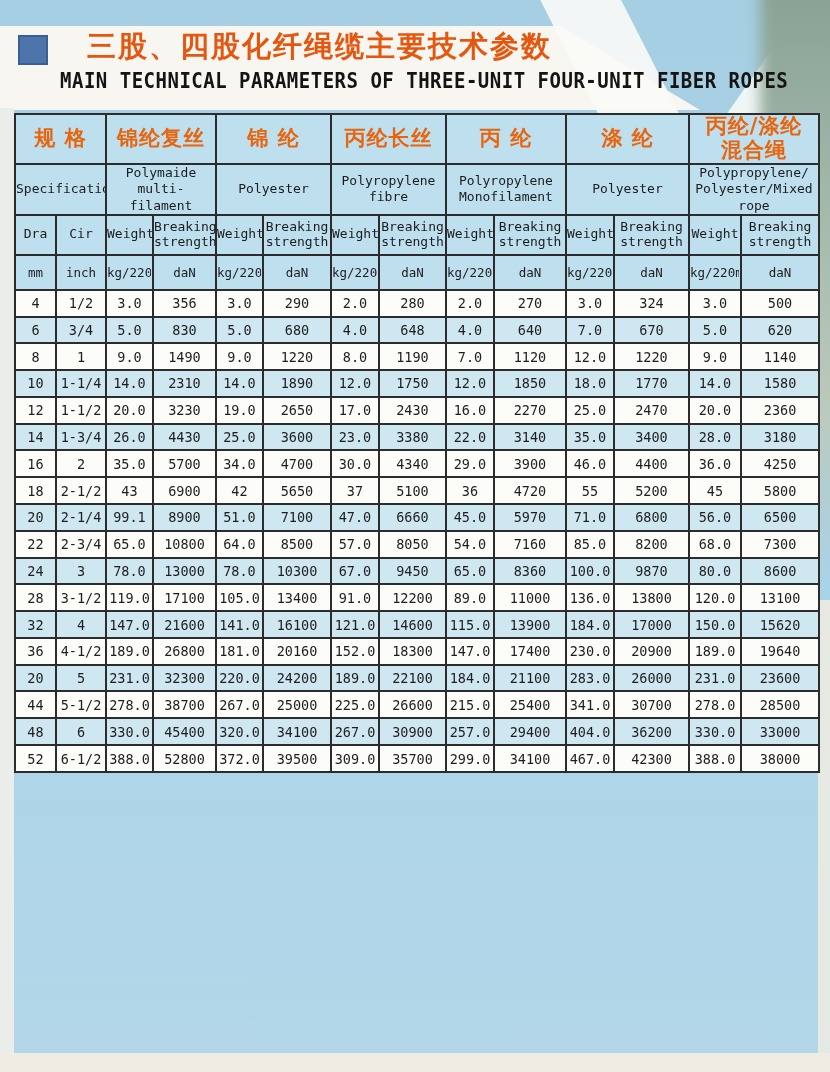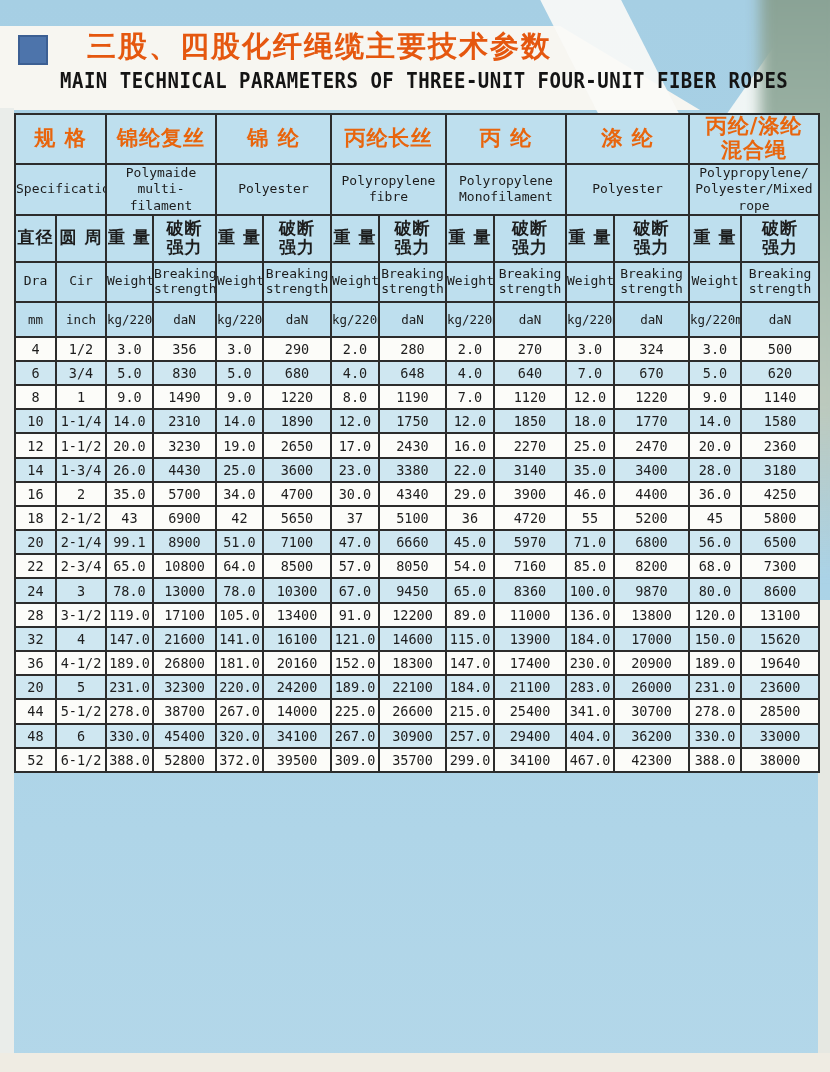--- a/index.html
+++ b/index.html
@@ -38,21 +38,21 @@
   tr.h1{height:50px;}
   tr.h1 th{border:2.5px solid #d1722c;color:#e8650d;font-weight:bold;
         font-size:21px;line-height:1.12;letter-spacing:1px;}
   tr.h2{height:50px;}
   tr.h2 th{font-family:"DejaVu Sans Mono",monospace;font-size:13px;line-height:1.25;}
   tr.h3{height:47px;}
   tr.h3 th{font-size:17px;font-weight:bold;line-height:1.15;letter-spacing:1px;}
   tr.h4{height:40px;padding-left:13px;}
   tr.h4 th{font-family:"DejaVu Sans Mono",monospace;font-size:13px;line-height:1.15;}
   tr.h5{height:35px;}
-  tr.h5 th{font-family:"DejaVu Sans Mono",monospace;font-size:12.5px;}
+  tr.h5 th{font-family:"DejaVu Sans Mono",monospace;font-size:12.5px;border-radius:7px;}
   tbody td{font-family:"DejaVu Sans Mono",monospace;font-size:13.5px;background:#fcfcf9;color:#1e1e1e;}
   tbody tr.shaded td{background:#cfe7f1;}
 </style>
 </head>
 <body>
 
 <div id="page">
   <div class="band-title"></div>
   <div class="stripe-a"></div>
   <div class="stripe-b"></div>
@@ -100,42 +100,20 @@
           <th colspan="2">Polyester</th>
           <th colspan="2">Polyropylene
 fibre</th>
           <th colspan="2">Polyropylene
 Monofilament</th>
           <th colspan="2">Polyester</th>
           <th colspan="2">Polypropylene/
 Polyester/Mixed
 rope</th>
         </tr>
-      <tr class="h3" id="hr3">
-        <th>直径</th>
-        <th>圆 周</th>
-      <th>重 量</th>
-          <th>破断
-强力</th>
-          <th>重 量</th>
-          <th>破断
-强力</th>
-          <th>重 量</th>
-          <th>破断
-强力</th>
-          <th>重 量</th>
-          <th>破断
-强力</th>
-          <th>重 量</th>
-          <th>破断
-强力</th>
-          <th>重 量</th>
-          <th>破断
-强力</th>
-        </tr>
       <tr class="h4" id="hr4">
         <th>Dra</th>
         <th>Cir</th>
       <th>Weight</th>
           <th>Breaking
 strength</th>
           <th>Weight</th>
           <th>Breaking
 strength</th>
           <th>Weight</th>
@@ -408,21 +386,21 @@
           <td>26000</td>
           <td>231.0</td>
           <td>23600</td>
         </tr>
         <tr>
           <td>44</td>
           <td>5-1/2</td>
           <td>278.0</td>
           <td>38700</td>
           <td>267.0</td>
-          <td>14000</td>
+          <td>25000</td>
           <td>225.0</td>
           <td>26600</td>
           <td>215.0</td>
           <td>25400</td>
           <td>341.0</td>
           <td>30700</td>
           <td>278.0</td>
           <td>28500</td>
         </tr>
         <tr class="shaded">

